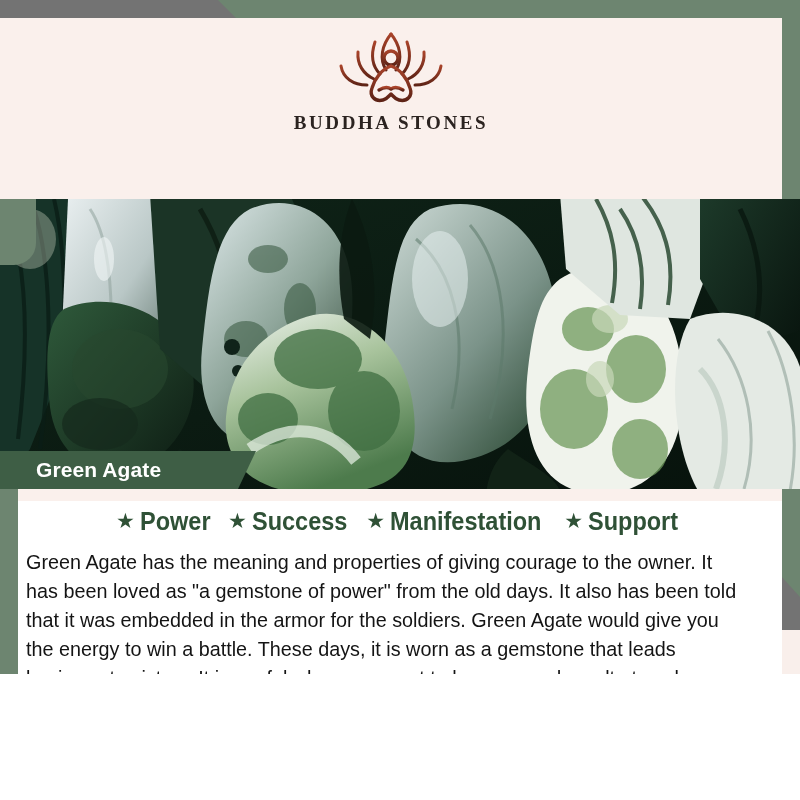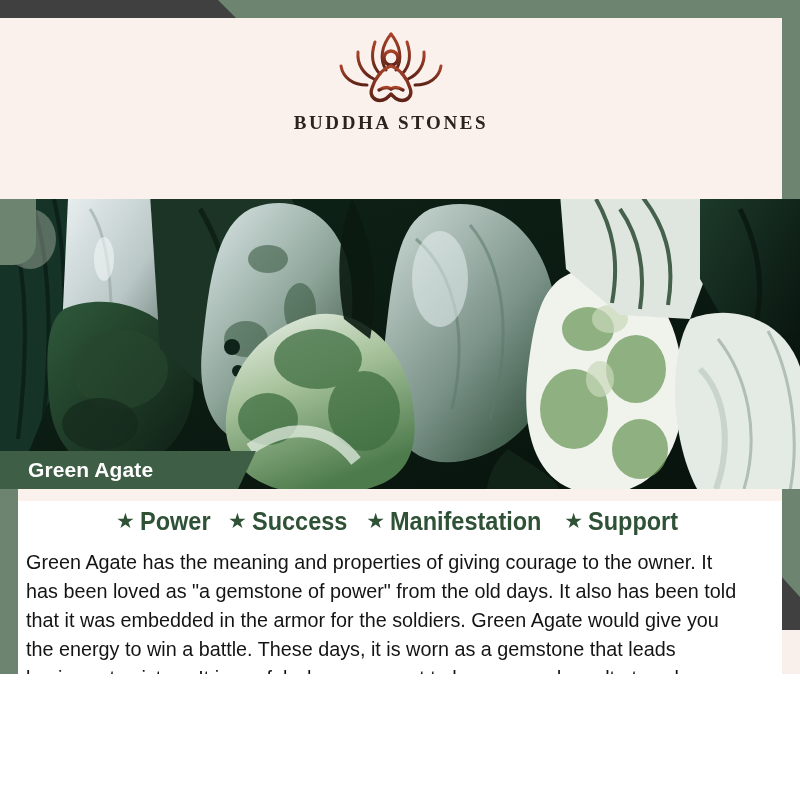--- a/index.html
+++ b/index.html
@@ -6,21 +6,21 @@
   html, body {
     width: 800px; height: 800px;
     font-family: "Liberation Sans", sans-serif;
     background: #ffffff;
     overflow: hidden;
   }
 
   #poster {
     position: relative;
     width: 800px; height: 674px;
-    background: #404040;
+    background: #737373;
     overflow: hidden;
   }
 
   
   .sage-top-wedge {
     position: absolute;
     top: 0; left: 0; width: 800px; height: 22px;
     background: #6d8570;
     clip-path: polygon(218px 0, 800px 0, 800px 22px, 240px 22px);
   }
@@ -110,21 +110,21 @@
   
   .stone-label {
     position: absolute;
     left: 0; top: 451px;
     height: 38px; width: 256px;
     background: #3e5e45;
     clip-path: polygon(0 0, 256px 0, 238px 38px, 0 38px);
     display: flex; align-items: center;
   }
   .stone-label-text {
-    margin-left: 28px;
+    margin-left: 36px;
     color: #ffffff;
     font-size: 21px;
     font-weight: 700;
     letter-spacing: 0.1px;
   }
 
   
   .body-panel {
     position: absolute;
     left: 18px; top: 489px; width: 764px; height: 268px;

